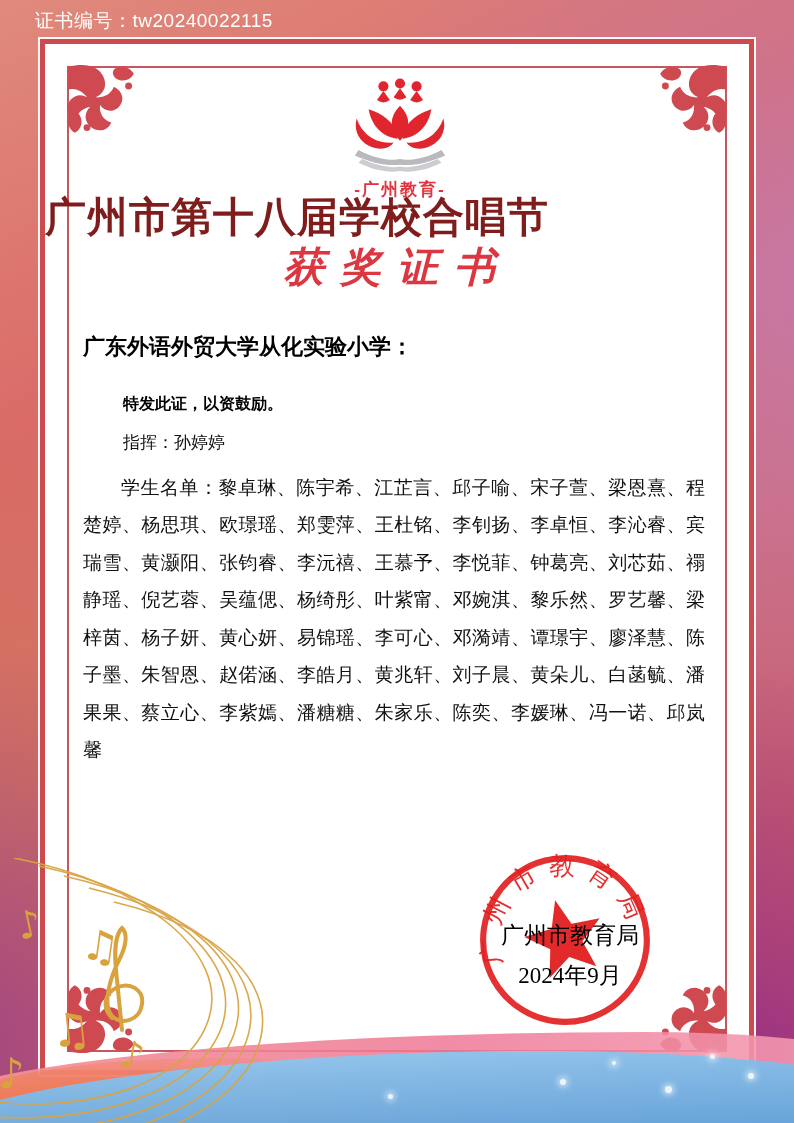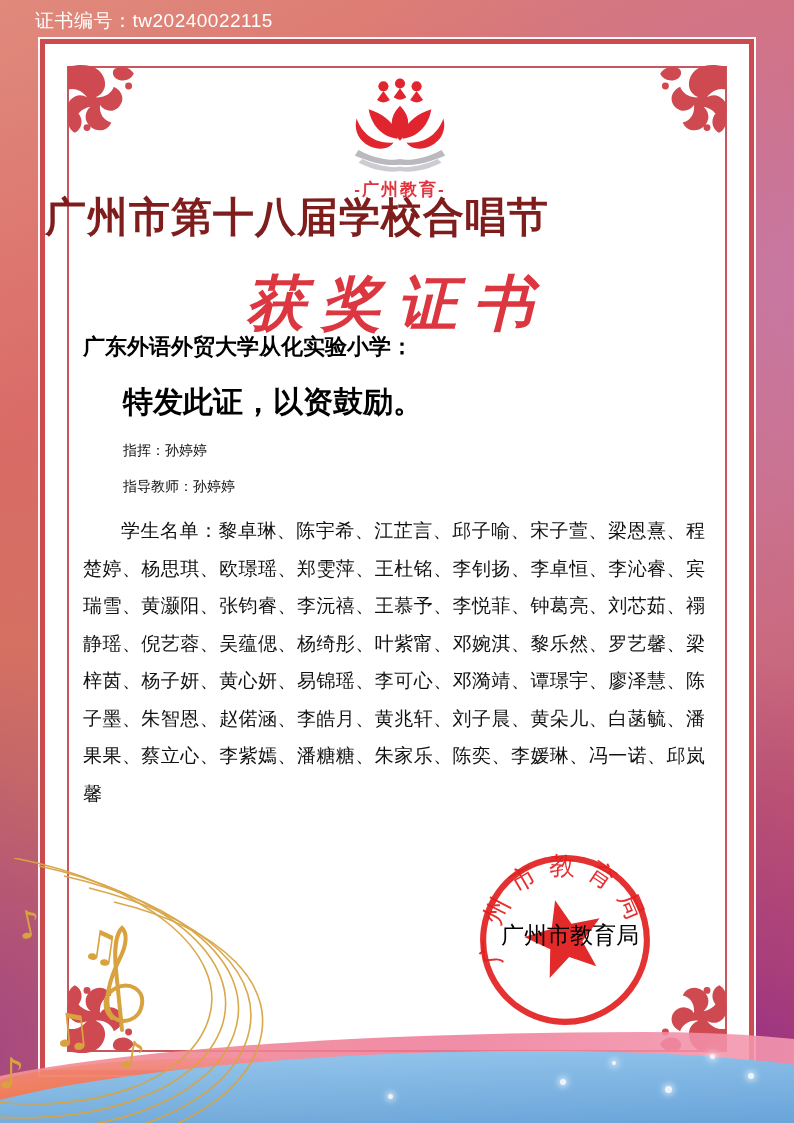--- a/index.html
+++ b/index.html
@@ -26,29 +26,29 @@
   .corner.bl{left:-8px;bottom:-8px;transform:scaleY(-1);}
   .corner.br{right:-8px;bottom:-8px;transform:scale(-1,-1);}
   .logo-wrap{position:absolute;left:6px;right:0;top:34px;text-align:center;}
   .logo-wrap svg{width:126px;height:94px;display:inline-block;}
   .logo-name{margin-top:2px;color:#e1343e;font-size:17px;font-weight:bold;letter-spacing:2px;
     font-family:"Liberation Sans","DejaVu Sans",sans-serif;}
   .title-main{position:absolute;left:0;right:0;top:146px;text-align:left;color:#7f1d1d;
     font-size:41px;font-weight:900;letter-spacing:1px;
     font-family:"Liberation Sans","DejaVu Sans",sans-serif;}
   .title-sub{position:absolute;left:0;right:0;top:196px;text-align:center;color:#dc3741;
-    font-size:60px;font-weight:bold;font-style:italic;letter-spacing:16px;
-    font-family:"DejaVu Serif","Liberation Serif",serif;margin-top:24px;}
+    font-size:41px;font-weight:bold;font-style:italic;letter-spacing:16px;
+    font-family:"DejaVu Serif","Liberation Serif",serif;}
   .content{position:absolute;left:38px;right:44px;top:288px;color:#111;}
   .recipient{font-size:22px;font-weight:bold;
     font-family:"Liberation Sans","DejaVu Sans",sans-serif;color:#000;}
   .para{margin-top:18px;font-size:21.5px;line-height:47px;text-indent:2.1em;text-align:justify;color:#000;}
   .b{font-weight:bold;}
-  .issue{margin-top:20px;padding-left:40px;font-size:30px;font-weight:bold;color:#000;}
-  .credits{margin-top:10px;padding-left:40px;font-size:14px;line-height:35.5px;color:#111;}
+  .issue{margin-top:32px;padding-left:40px;font-size:16px;font-weight:bold;color:#000;}
+  .credits{margin-top:10px;padding-left:40px;font-size:17px;line-height:35.5px;color:#111;}
   .students{margin-top:8px;font-size:19px;line-height:37.5px;text-indent:2em;text-align:justify;color:#111;}
   .sig-block{position:absolute;left:440px;top:916px;width:260px;text-align:center;
     font-size:23px;line-height:40px;color:#000;z-index:5;}
   .seal{position:absolute;left:477px;top:852px;width:176px;height:176px;z-index:4;transform:rotate(-14deg);}
   .seal svg{width:100%;height:100%;}
   .music{position:absolute;left:-6px;top:858px;width:345px;height:265px;z-index:6;pointer-events:none;}
   .waves{position:absolute;left:0;right:0;bottom:0;height:150px;z-index:5;overflow:hidden;pointer-events:none;}
   .wave{position:absolute;}
   .wave-pink{bottom:-34px;left:-12%;width:135%;height:125px;
     background:linear-gradient(95deg,rgba(244,150,150,.95),rgba(238,120,150,.85) 50%,rgba(246,170,190,.9));
@@ -138,28 +138,28 @@
   </div>
 
   <div class="title-main">广州市第十八届学校合唱节</div>
   <div class="title-sub">获奖证书</div>
 
   <div class="content">
     <div class="recipient">广东外语外贸大学从化实验小学：</div>
     <div class="issue">特发此证，以资鼓励。</div>
     <div class="credits">
       <div>指挥：孙婷婷</div>
-      <div>指导教师：孙婷婷</div>
     </div>
     <div class="students">学生名单：黎卓琳、陈宇希、江芷言、邱子喻、宋子萱、梁恩熹、程楚婷、杨思琪、欧璟瑶、郑雯萍、王杜铭、李钊扬、李卓恒、李沁睿、宾瑞雪、黄灏阳、张钧睿、李沅禧、王慕予、李悦菲、钟葛亮、刘芯茹、禤静瑶、倪艺蓉、吴蕴偲、杨绮彤、叶紫甯、邓婉淇、黎乐然、罗艺馨、梁梓茵、杨子妍、黄心妍、易锦瑶、李可心、邓漪靖、谭璟宇、廖泽慧、陈子墨、朱智恩、赵偌涵、李皓月、黄兆轩、刘子晨、黄朵儿、白菡毓、潘果果、蔡立心、李紫嫣、潘糖糖、朱家乐、陈奕、李媛琳、冯一诺、邱岚馨</div>
   </div>
 </div>
 
 <div class="sig-block">
   <div>广州市教育局</div>
+  <div>2024年9月</div>
 </div>
 
 <div class="seal">
   <svg viewBox="0 0 172 172" aria-hidden="true">
     <defs>
       <path id="sealArc" d="M 22,86 A 64,64 0 0 1 150,86" fill="none"></path>
     </defs>
     <circle cx="86" cy="86" r="80" fill="none" stroke="#e21f1f" stroke-width="6" opacity="0.92"></circle>
     <polygon fill="#e21f1f" opacity="0.95" points="86,46 96,72.2 124,73.6 102.2,91.3 109.5,118.4 86,103 62.5,118.4 69.8,91.3 48,73.6 76,72.2"></polygon>
     <text font-size="25" fill="#e21f1f" opacity="0.92" letter-spacing="11" font-family="Liberation Sans, DejaVu Sans, sans-serif" text-anchor="middle">

